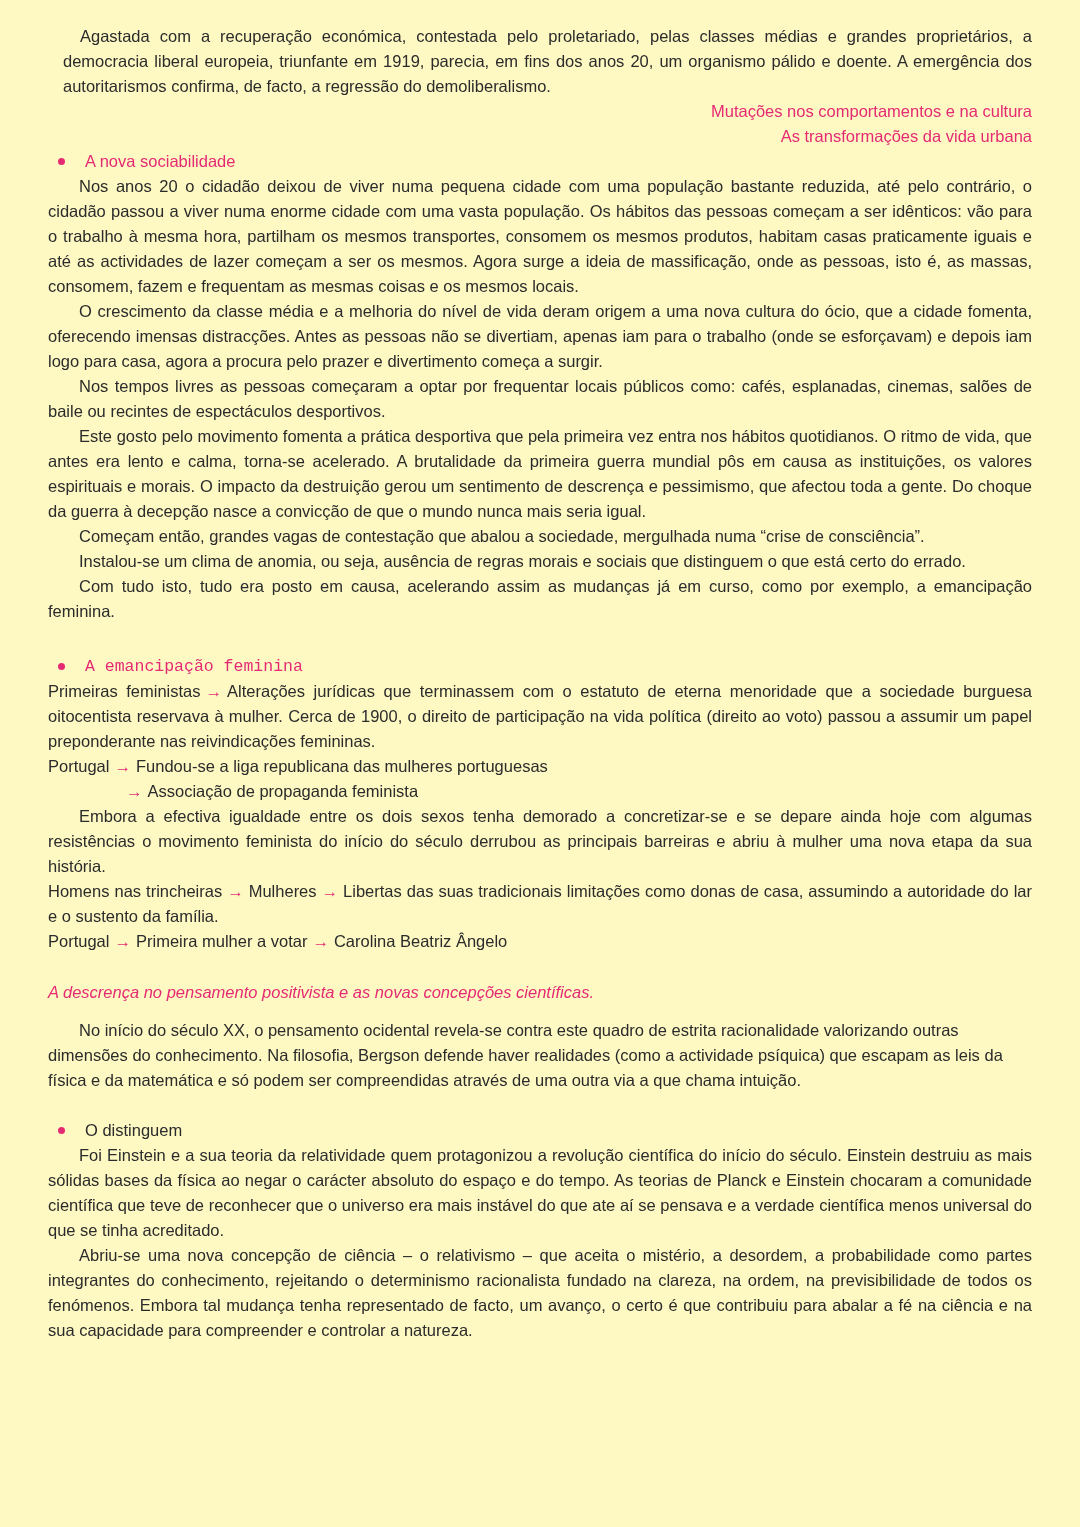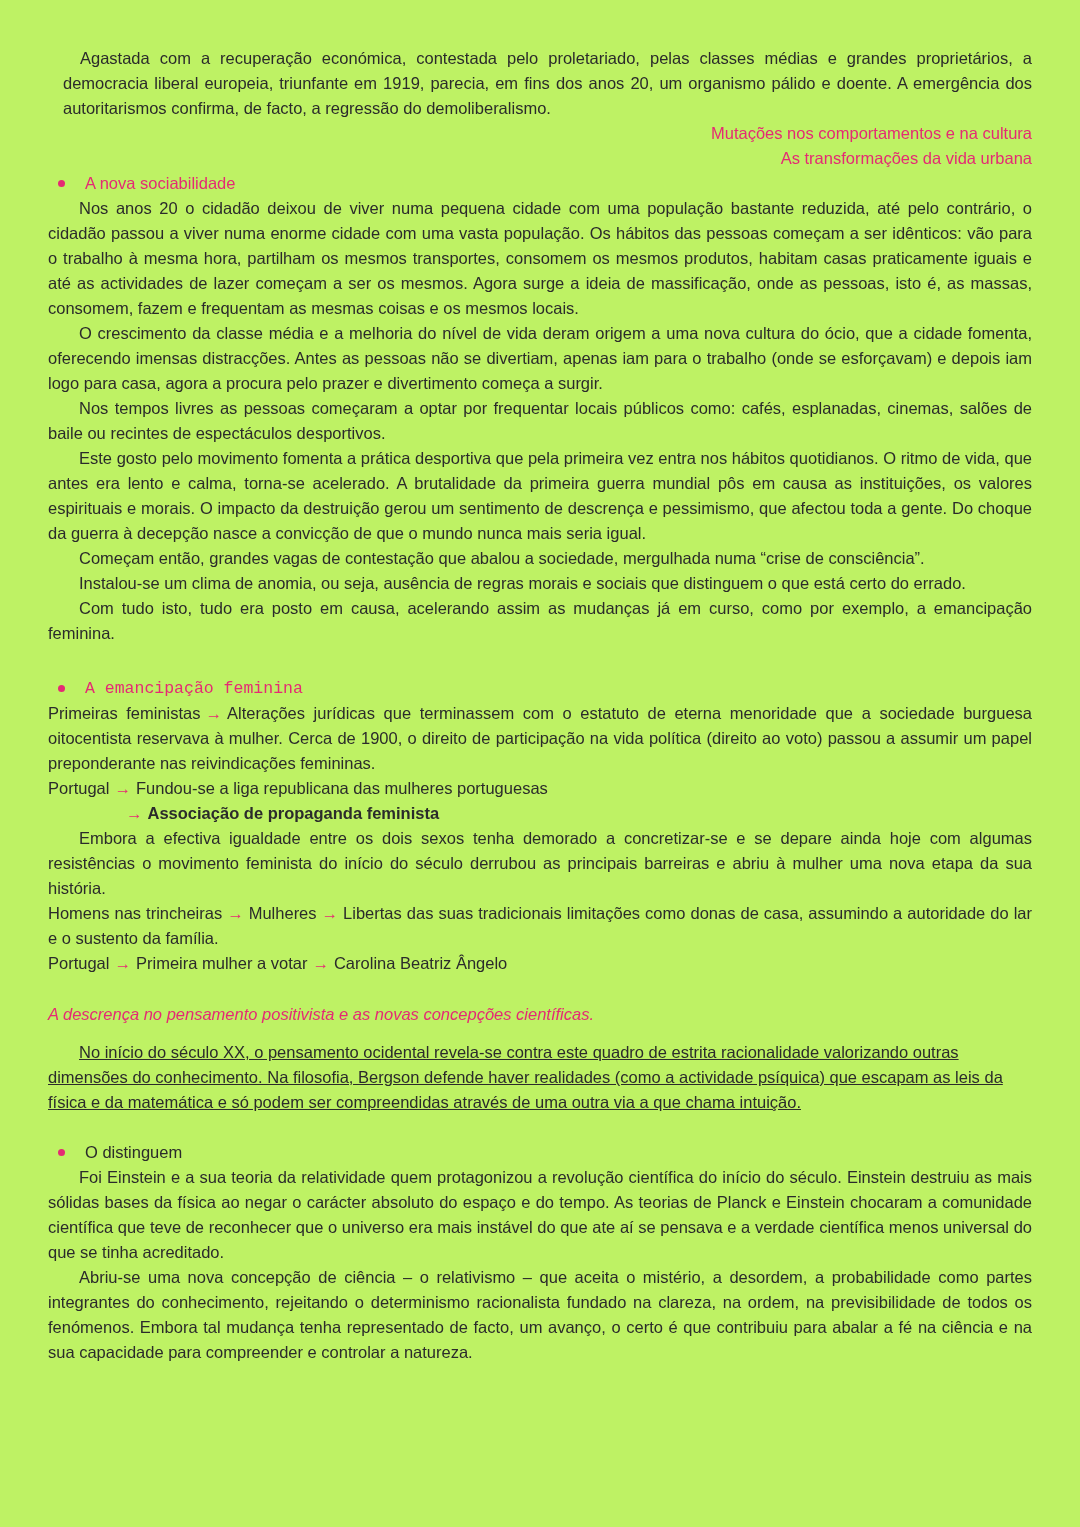--- a/index.html
+++ b/index.html
@@ -1,46 +1,46 @@
 <!DOCTYPE html>
 <html><head>
 <meta charset="utf-8">
 <style>
   html, body { margin: 0; padding: 0; background: #ffffff; }
   .page {
     width: 1080px;
     min-height: 1527px;
     box-sizing: border-box;
-    padding: 46px 48px 40px 48px;
-    background: #bef264;
+    padding: 24px 48px 40px 48px;
+    background: #fef9c3;
     font-family: "Liberation Sans", sans-serif;
     font-size: 16.5px;
     line-height: 25px;
     color: #2b2b2b;
   }
   p { margin: 0; padding: 0; }
   .justify { text-align: justify; }
   .indent  { text-indent: 31px; }
   .intro-block { margin-left: 15px; text-indent: 17px; }
   .pink  { color: #e52a74; }
   .right { text-align: right; }
 
   .bullet-row { position: relative; padding-left: 37px; }
   .bullet-dot {
     position: absolute; left: 10px; top: 9px;
     width: 7px; height: 7px; border-radius: 50%;
     background: #e52a74;
   }
 
   .arrow { color: #e52a74; padding: 0 5px; }
-  .assoc-indent { padding-left: 73px; font-weight: bold; }
+  .assoc-indent { padding-left: 73px; }
 
   .gap-lg { margin-top: 30px; font-family: Liberation Mono, monospace; }
   .gap-md { margin-top: 26px; font-style: italic; }
-  .gap-sm { margin-top: 13px; text-decoration: underline; }
+  .gap-sm { margin-top: 13px; }
   .gap-bl { margin-top: 25px; }
 </style>
 </head>
 <body>
 
 <div class="page">
 
   <p class="justify intro-block">Agastada com a recuperação económica, contestada pelo proletariado, pelas classes médias e grandes proprietários, a democracia liberal europeia, triunfante em 1919, parecia, em fins dos anos 20, um organismo pálido e doente. A emergência dos autoritarismos confirma, de facto, a regressão do demoliberalismo.</p>
 
   <p class="pink right">Mutações nos comportamentos e na cultura</p>

